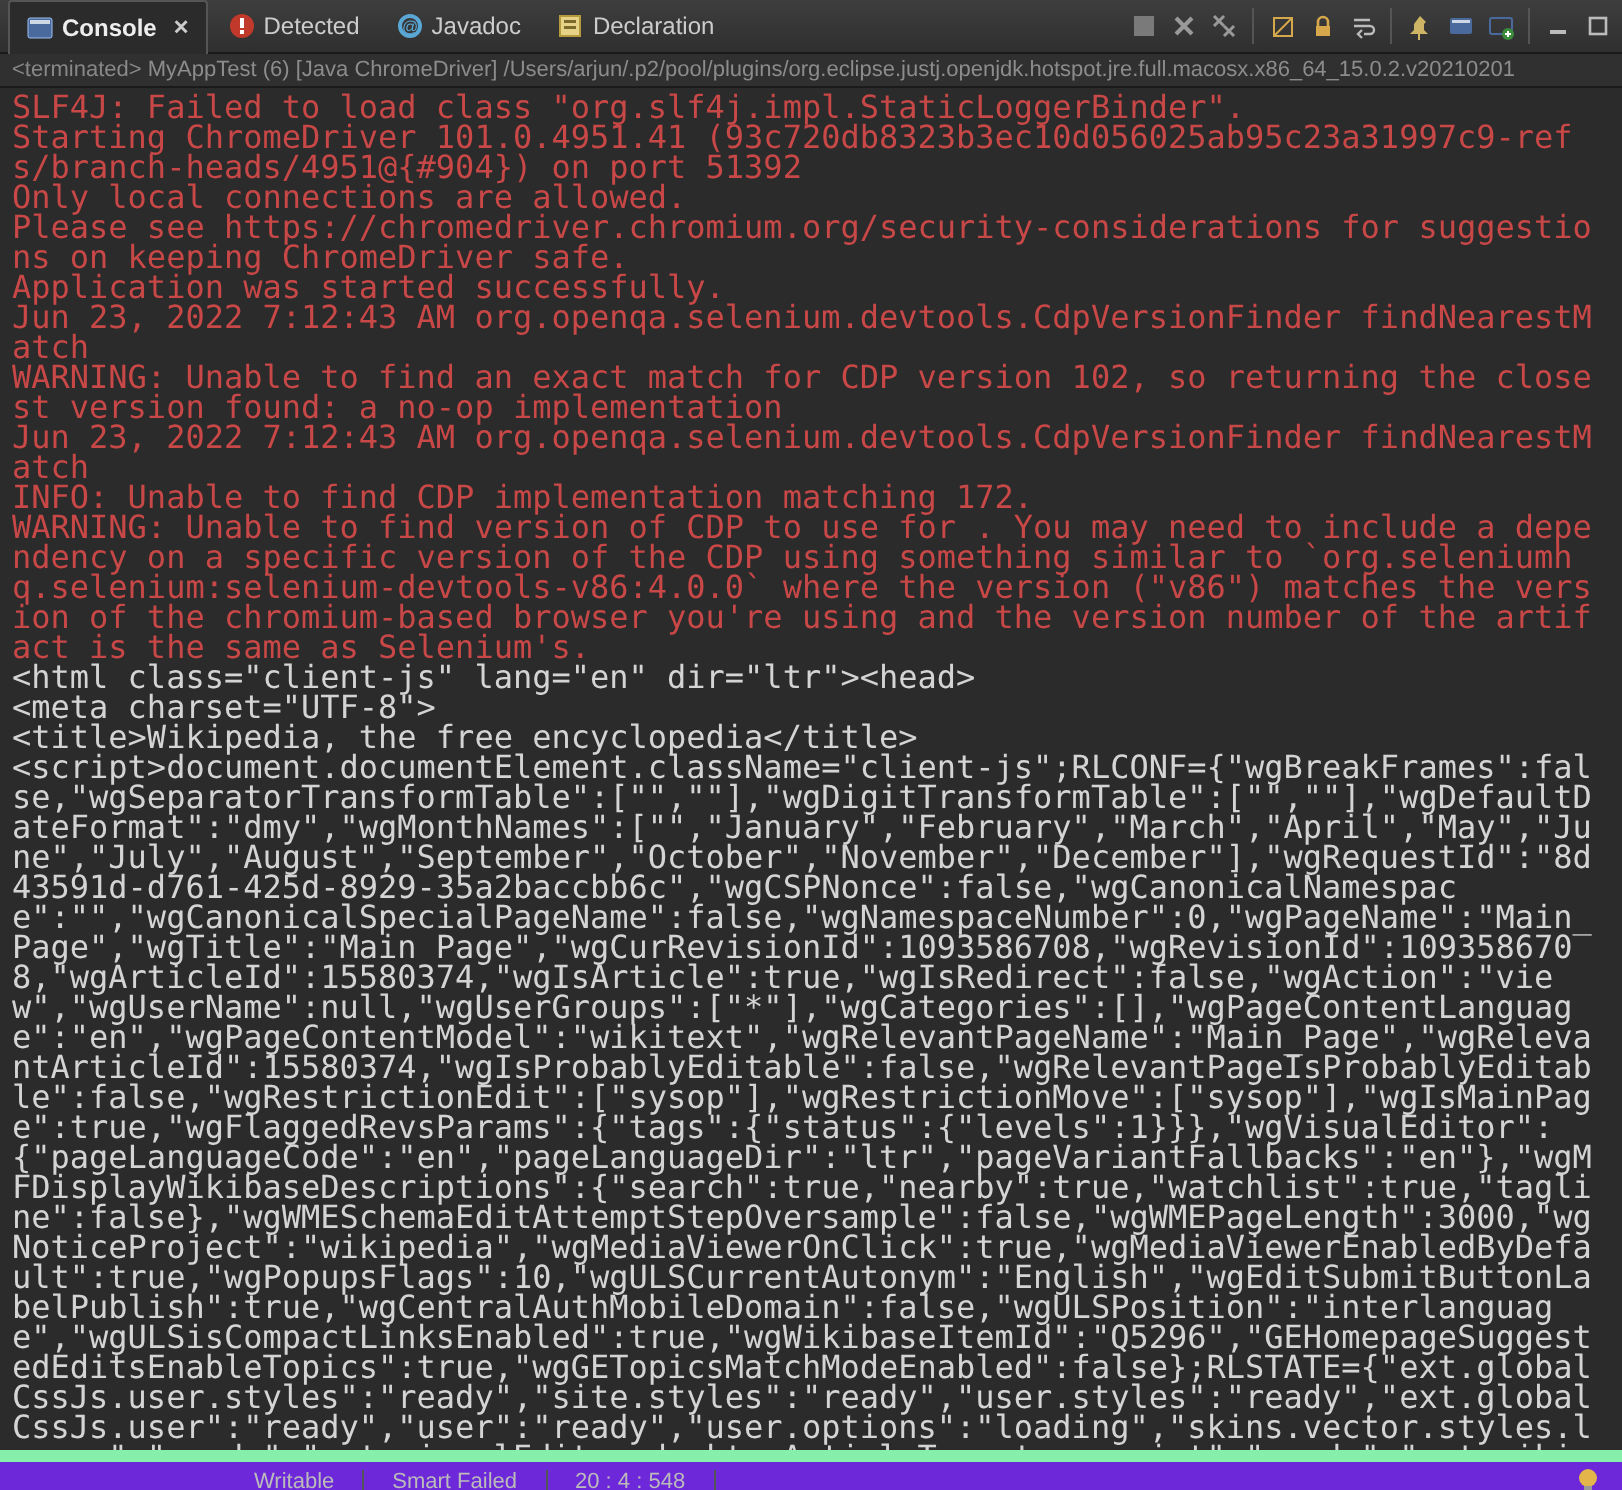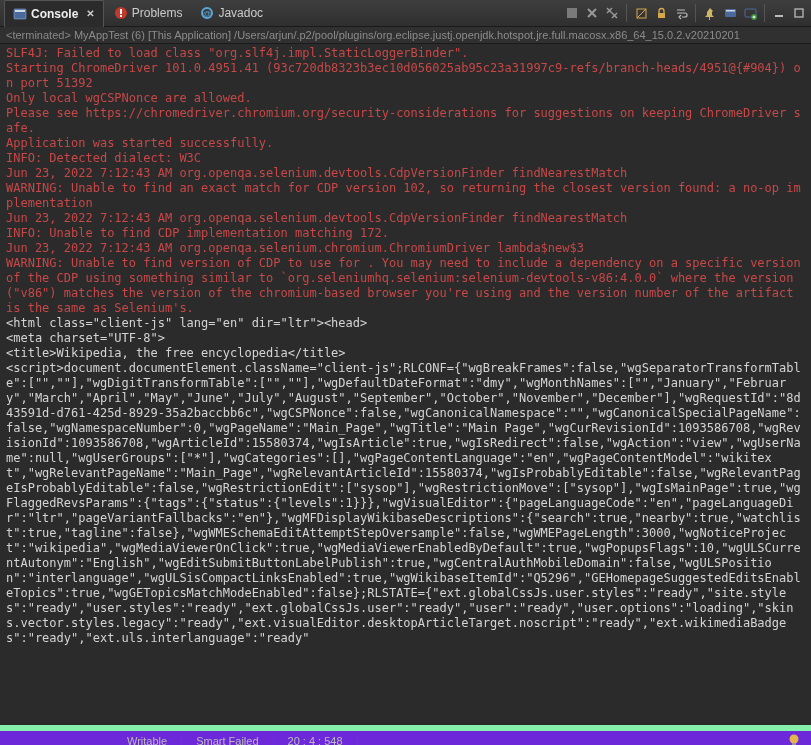--- a/index.html
+++ b/index.html
@@ -91,21 +91,21 @@
   .launch-line .term {
     color: #888;
   }
   .console-area {
     position: relative;
     height: calc(100% - 26px - 18px - 20px);
     overflow: hidden;
   }
   .console {
     font-family: "Menlo", "Consolas", monospace;
-    font-size: 12px;
+    font-size: 16px;
     line-height: 15px;
     padding: 2px 6px;
     white-space: pre-wrap;
     word-break: break-all;
     height: 100%;
     overflow-y: auto;
   }
   .console::-webkit-scrollbar { width: 12px; }
   .console::-webkit-scrollbar-track { background: #2b2b2b; }
   .console::-webkit-scrollbar-thumb { background: #555; border-radius: 4px; }
@@ -148,30 +148,40 @@
       <span class="close-x">✕</span>
     </div>
     <div class="tab">
       <span class="icon">
         <svg width="14" height="14">
             <circle cx="7" cy="7" r="6" fill="#c0392b"></circle>
             <rect x="6" y="3" width="2" height="5" fill="#fff"></rect>
             <rect x="6" y="9" width="2" height="2" fill="#fff"></rect>
           </svg>
       </span>
-      <span>Problems</span>
+      <span>Detected</span>
     </div>
     <div class="tab">
       <span class="icon">
         <svg width="14" height="14">
             <circle cx="7" cy="7" r="5" fill="none" stroke="#5aa7d6" stroke-width="2"></circle>
             <text x="7" y="10" font-size="8" text-anchor="middle" fill="#5aa7d6">@</text>
           </svg>
       </span>
       <span>Javadoc</span>
+    </div>
+    <div class="tab">
+      <span class="icon">
+        <svg width="14" height="14">
+            <rect x="2" y="2" width="10" height="10" fill="#e6d388" stroke="#b59a3e"></rect>
+            <rect x="4" y="4" width="6" height="1.5" fill="#7a6a2b"></rect>
+            <rect x="4" y="7" width="6" height="1.5" fill="#7a6a2b"></rect>
+          </svg>
+      </span>
+      <span>Declaration</span>
     </div>
   </div>
 
   <div class="spacer"></div>
 
   <div class="rt-icons">
     <span class="ic" title="Terminate">
       <svg width="12" height="12">
           <rect x="1" y="1" width="10" height="10" fill="#7a7a7a"></rect>
         </svg>
@@ -238,36 +248,34 @@
       <svg width="12" height="12">
           <rect x="2" y="2" width="8" height="8" fill="none" stroke="#bbb" stroke-width="1.3"></rect>
         </svg>
     </span>
   </div>
 </div>
 
 <div class="launch-line">
   <span class="term">&lt;terminated&gt;</span>
   <span>MyAppTest (6)</span>
-  <span>[This Application]</span>
+  <span>[Java ChromeDriver]</span>
   <span>/Users/arjun/.p2/pool/plugins/org.eclipse.justj.openjdk.hotspot.jre.full.macosx.x86_64_15.0.2.v20210201</span>
 </div>
 
 <div class="console-area">
   <div class="console" id="console"><span class="err">SLF4J: Failed to load class "org.slf4j.impl.StaticLoggerBinder".
 </span><span class="err">Starting ChromeDriver 101.0.4951.41 (93c720db8323b3ec10d056025ab95c23a31997c9-refs/branch-heads/4951@{#904}) on port 51392
-</span><span class="err">Only local wgCSPNonce are allowed.
+</span><span class="err">Only local connections are allowed.
 </span><span class="err">Please see https://chromedriver.chromium.org/security-considerations for suggestions on keeping ChromeDriver safe.
 </span><span class="err">Application was started successfully.
-</span><span class="err">INFO: Detected dialect: W3C
 </span><span class="err">Jun 23, 2022 7:12:43 AM org.openqa.selenium.devtools.CdpVersionFinder findNearestMatch
 </span><span class="err">WARNING: Unable to find an exact match for CDP version 102, so returning the closest version found: a no-op implementation
 </span><span class="err">Jun 23, 2022 7:12:43 AM org.openqa.selenium.devtools.CdpVersionFinder findNearestMatch
 </span><span class="err">INFO: Unable to find CDP implementation matching 172.
-</span><span class="err">Jun 23, 2022 7:12:43 AM org.openqa.selenium.chromium.ChromiumDriver lambda$new$3
 </span><span class="err">WARNING: Unable to find version of CDP to use for . You may need to include a dependency on a specific version of the CDP using something similar to `org.seleniumhq.selenium:selenium-devtools-v86:4.0.0` where the version ("v86") matches the version of the chromium-based browser you're using and the version number of the artifact is the same as Selenium's.
 </span><span class="out">&lt;html class="client-js" lang="en" dir="ltr"&gt;&lt;head&gt;
 </span><span class="out">&lt;meta charset="UTF-8"&gt;
 </span><span class="out">&lt;title&gt;Wikipedia, the free encyclopedia&lt;/title&gt;
 </span><span class="out">&lt;script&gt;document.documentElement.className="client-js";RLCONF={"wgBreakFrames":false,"wgSeparatorTransformTable":["",""],"wgDigitTransformTable":["",""],"wgDefaultDateFormat":"dmy","wgMonthNames":["","January","February","March","April","May","June","July","August","September","October","November","December"],"wgRequestId":"8d43591d-d761-425d-8929-35a2baccbb6c","wgCSPNonce":false,"wgCanonicalNamespace":"","wgCanonicalSpecialPageName":false,"wgNamespaceNumber":0,"wgPageName":"Main_Page","wgTitle":"Main Page","wgCurRevisionId":1093586708,"wgRevisionId":1093586708,"wgArticleId":15580374,"wgIsArticle":true,"wgIsRedirect":false,"wgAction":"view","wgUserName":null,"wgUserGroups":["*"],"wgCategories":[],"wgPageContentLanguage":"en","wgPageContentModel":"wikitext","wgRelevantPageName":"Main_Page","wgRelevantArticleId":15580374,"wgIsProbablyEditable":false,"wgRelevantPageIsProbablyEditable":false,"wgRestrictionEdit":["sysop"],"wgRestrictionMove":["sysop"],"wgIsMainPage":true,"wgFlaggedRevsParams":{"tags":{"status":{"levels":1}}},"wgVisualEditor":{"pageLanguageCode":"en","pageLanguageDir":"ltr","pageVariantFallbacks":"en"},"wgMFDisplayWikibaseDescriptions":{"search":true,"nearby":true,"watchlist":true,"tagline":false},"wgWMESchemaEditAttemptStepOversample":false,"wgWMEPageLength":3000,"wgNoticeProject":"wikipedia","wgMediaViewerOnClick":true,"wgMediaViewerEnabledByDefault":true,"wgPopupsFlags":10,"wgULSCurrentAutonym":"English","wgEditSubmitButtonLabelPublish":true,"wgCentralAuthMobileDomain":false,"wgULSPosition":"interlanguage","wgULSisCompactLinksEnabled":true,"wgWikibaseItemId":"Q5296","GEHomepageSuggestedEditsEnableTopics":true,"wgGETopicsMatchModeEnabled":false};RLSTATE={"ext.globalCssJs.user.styles":"ready","site.styles":"ready","user.styles":"ready","ext.globalCssJs.user":"ready","user":"ready","user.options":"loading","skins.vector.styles.legacy":"ready","ext.visualEditor.desktopArticleTarget.noscript":"ready","ext.wikimediaBadges":"ready","ext.uls.interlanguage":"ready"
 </span></div>
 </div>
 
 <div class="status-bar">
   <div style="width:90px;border-right:1px solid #555;"></div>

